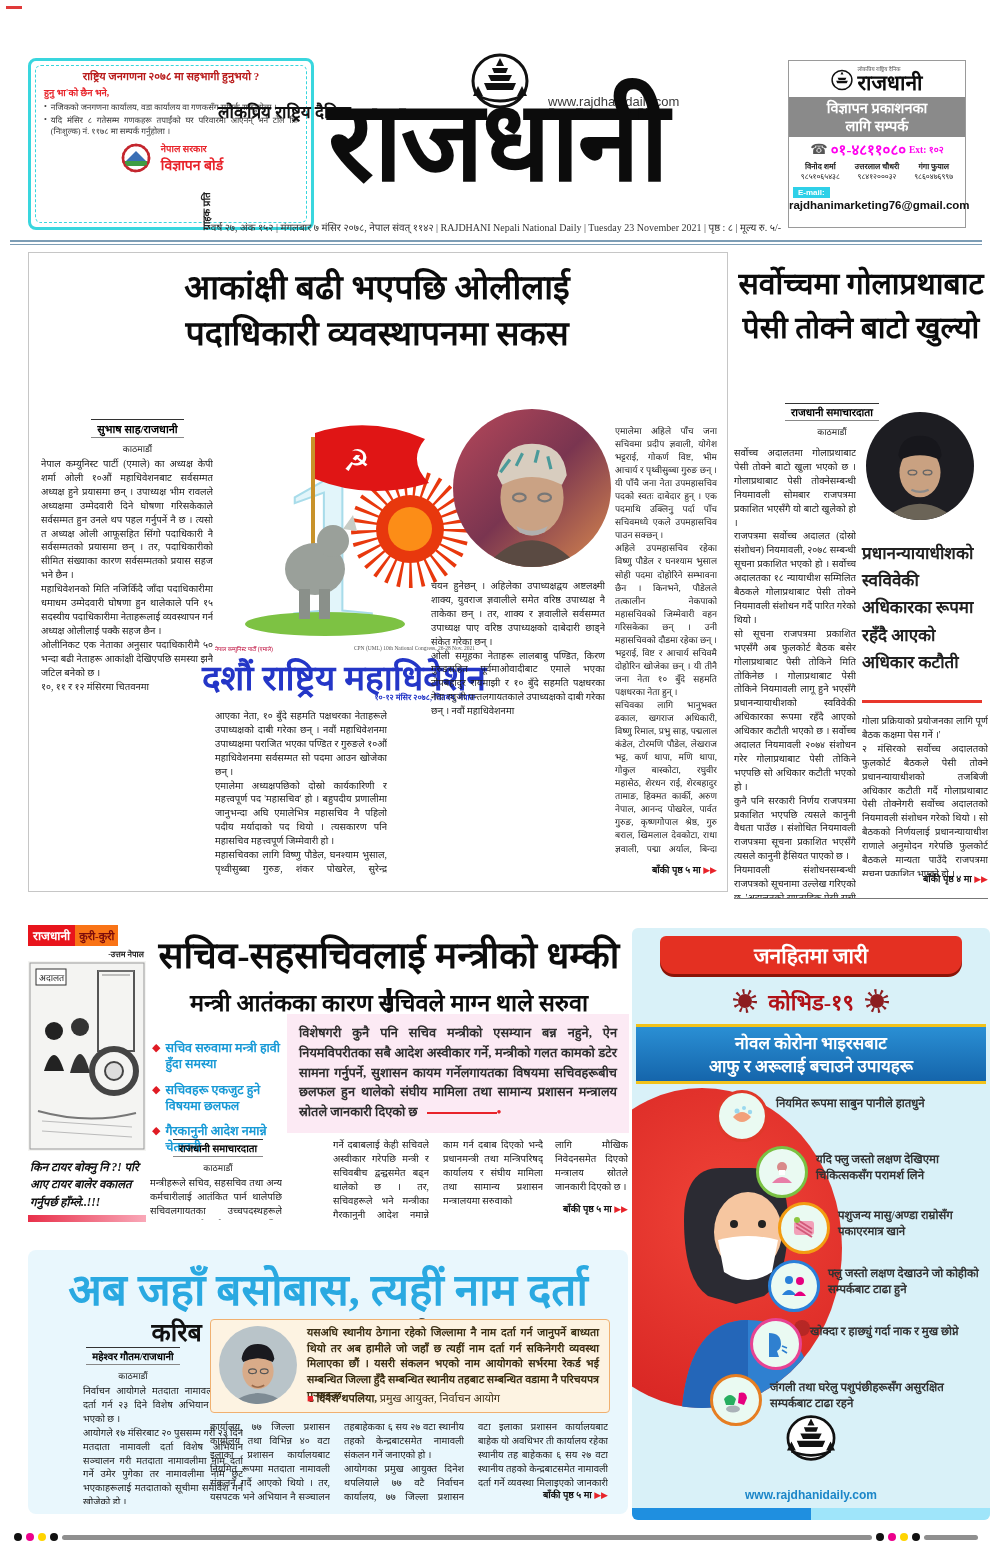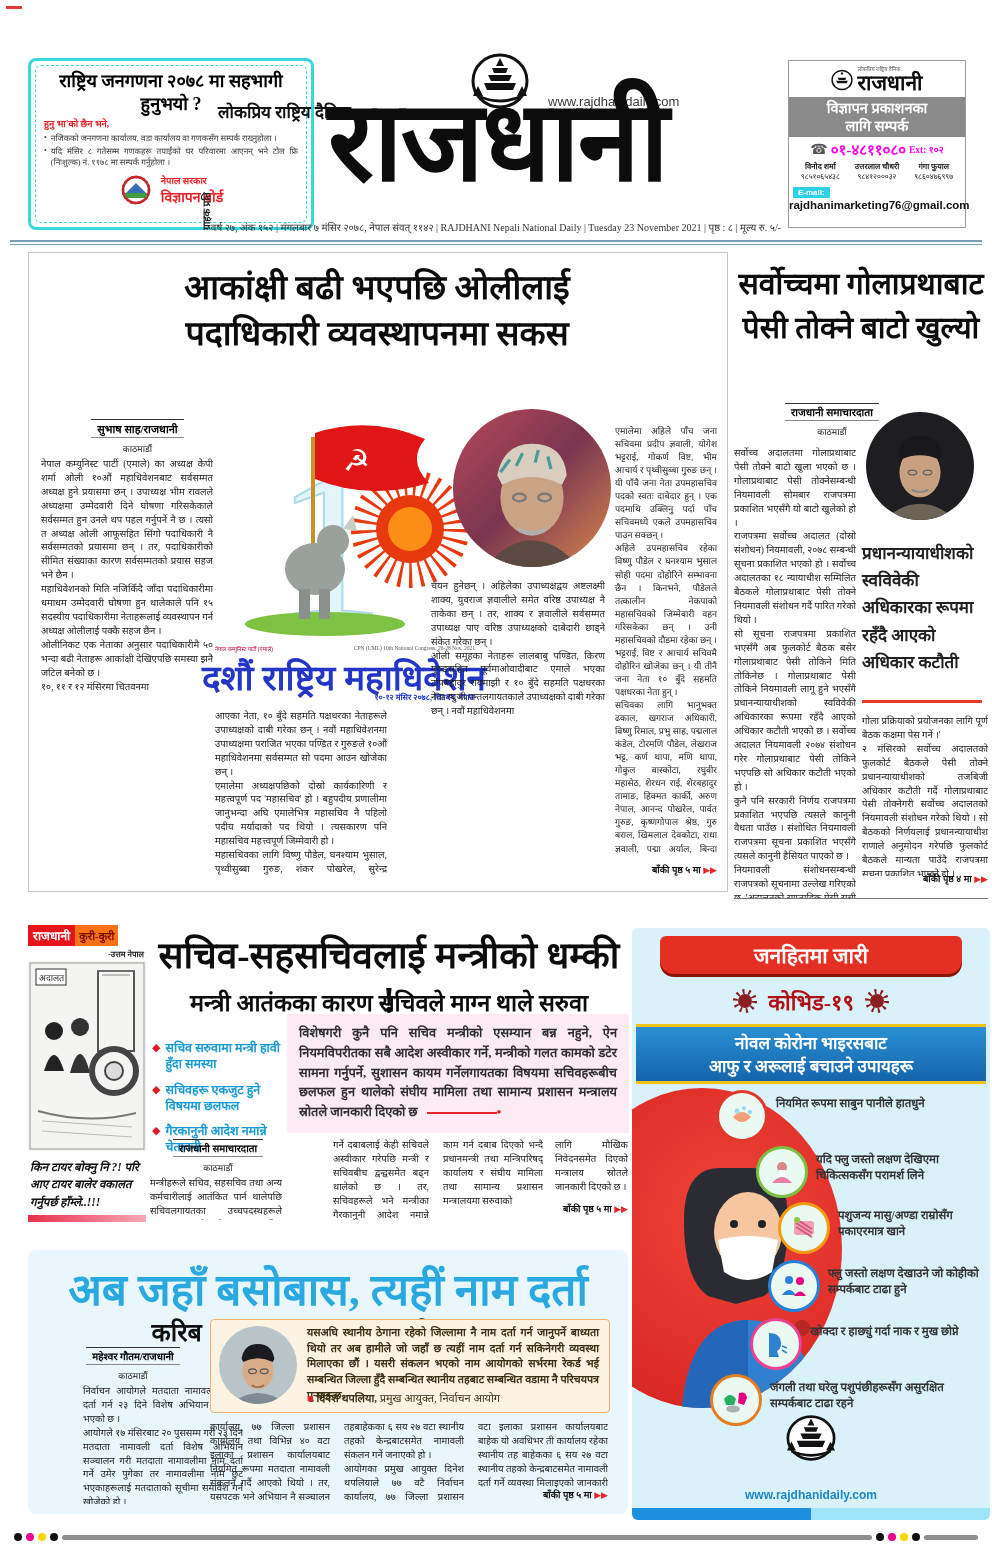--- a/index.html
+++ b/index.html
@@ -30,21 +30,21 @@
 </style>
 </head>
 <body>
 
 <div class="page">
 
   <div class="abs" style="left:6px;top:6px;width:16px;height:3px;background:#e03a3a;"></div>
 
   <div class="abs" style="left:28px;top:58px;width:272px;height:158px;border:3px solid #39d6de;border-radius:8px;padding:4px;">
     <div style="border:1px dashed #39d6de;border-radius:6px;height:100%;padding:4px 8px;box-sizing:border-box;">
-      <div class="center" style="font-size:18px;font-weight:bold;color:#000000;line-height:1.25;">राष्ट्रिय जनगणना २०७८ मा सहभागी हुनुभयो ?</div>
+      <div class="center" style="font-size:11px;font-weight:bold;color:#b91c1c;line-height:1.25;">राष्ट्रिय जनगणना २०७८ मा सहभागी हुनुभयो ?</div>
       <div style="font-size:9.5px;font-weight:bold;color:#e8232a;margin-top:2px;">हुनु भा'को छैन भने,</div>
       <div style="display:flex;gap:4px;margin-top:3px;">
         <span style="font-size:8px;color:#444;">•</span>
         <span style="font-size:8.3px;color:#3a3a3a;line-height:1.35;text-align:justify;">नजिकको जनगणना कार्यालय, वडा कार्यालय वा गणकसँग सम्पर्क राख्नुहोला ।</span>
       </div>
       <div style="display:flex;gap:4px;margin-top:2px;">
         <span style="font-size:8px;color:#444;">•</span>
         <span style="font-size:8.3px;color:#3a3a3a;line-height:1.35;text-align:justify;">यदि मंसिर ८ गतेसम्म गणकहरू तपाईंको घर परिवारमा आएनन् भने टोल फ्रि (निःशुल्क) नं. ११७८ मा सम्पर्क गर्नुहोला ।</span>
       </div>
       <div style="display:flex;align-items:center;justify-content:center;gap:8px;margin-top:5px;">

